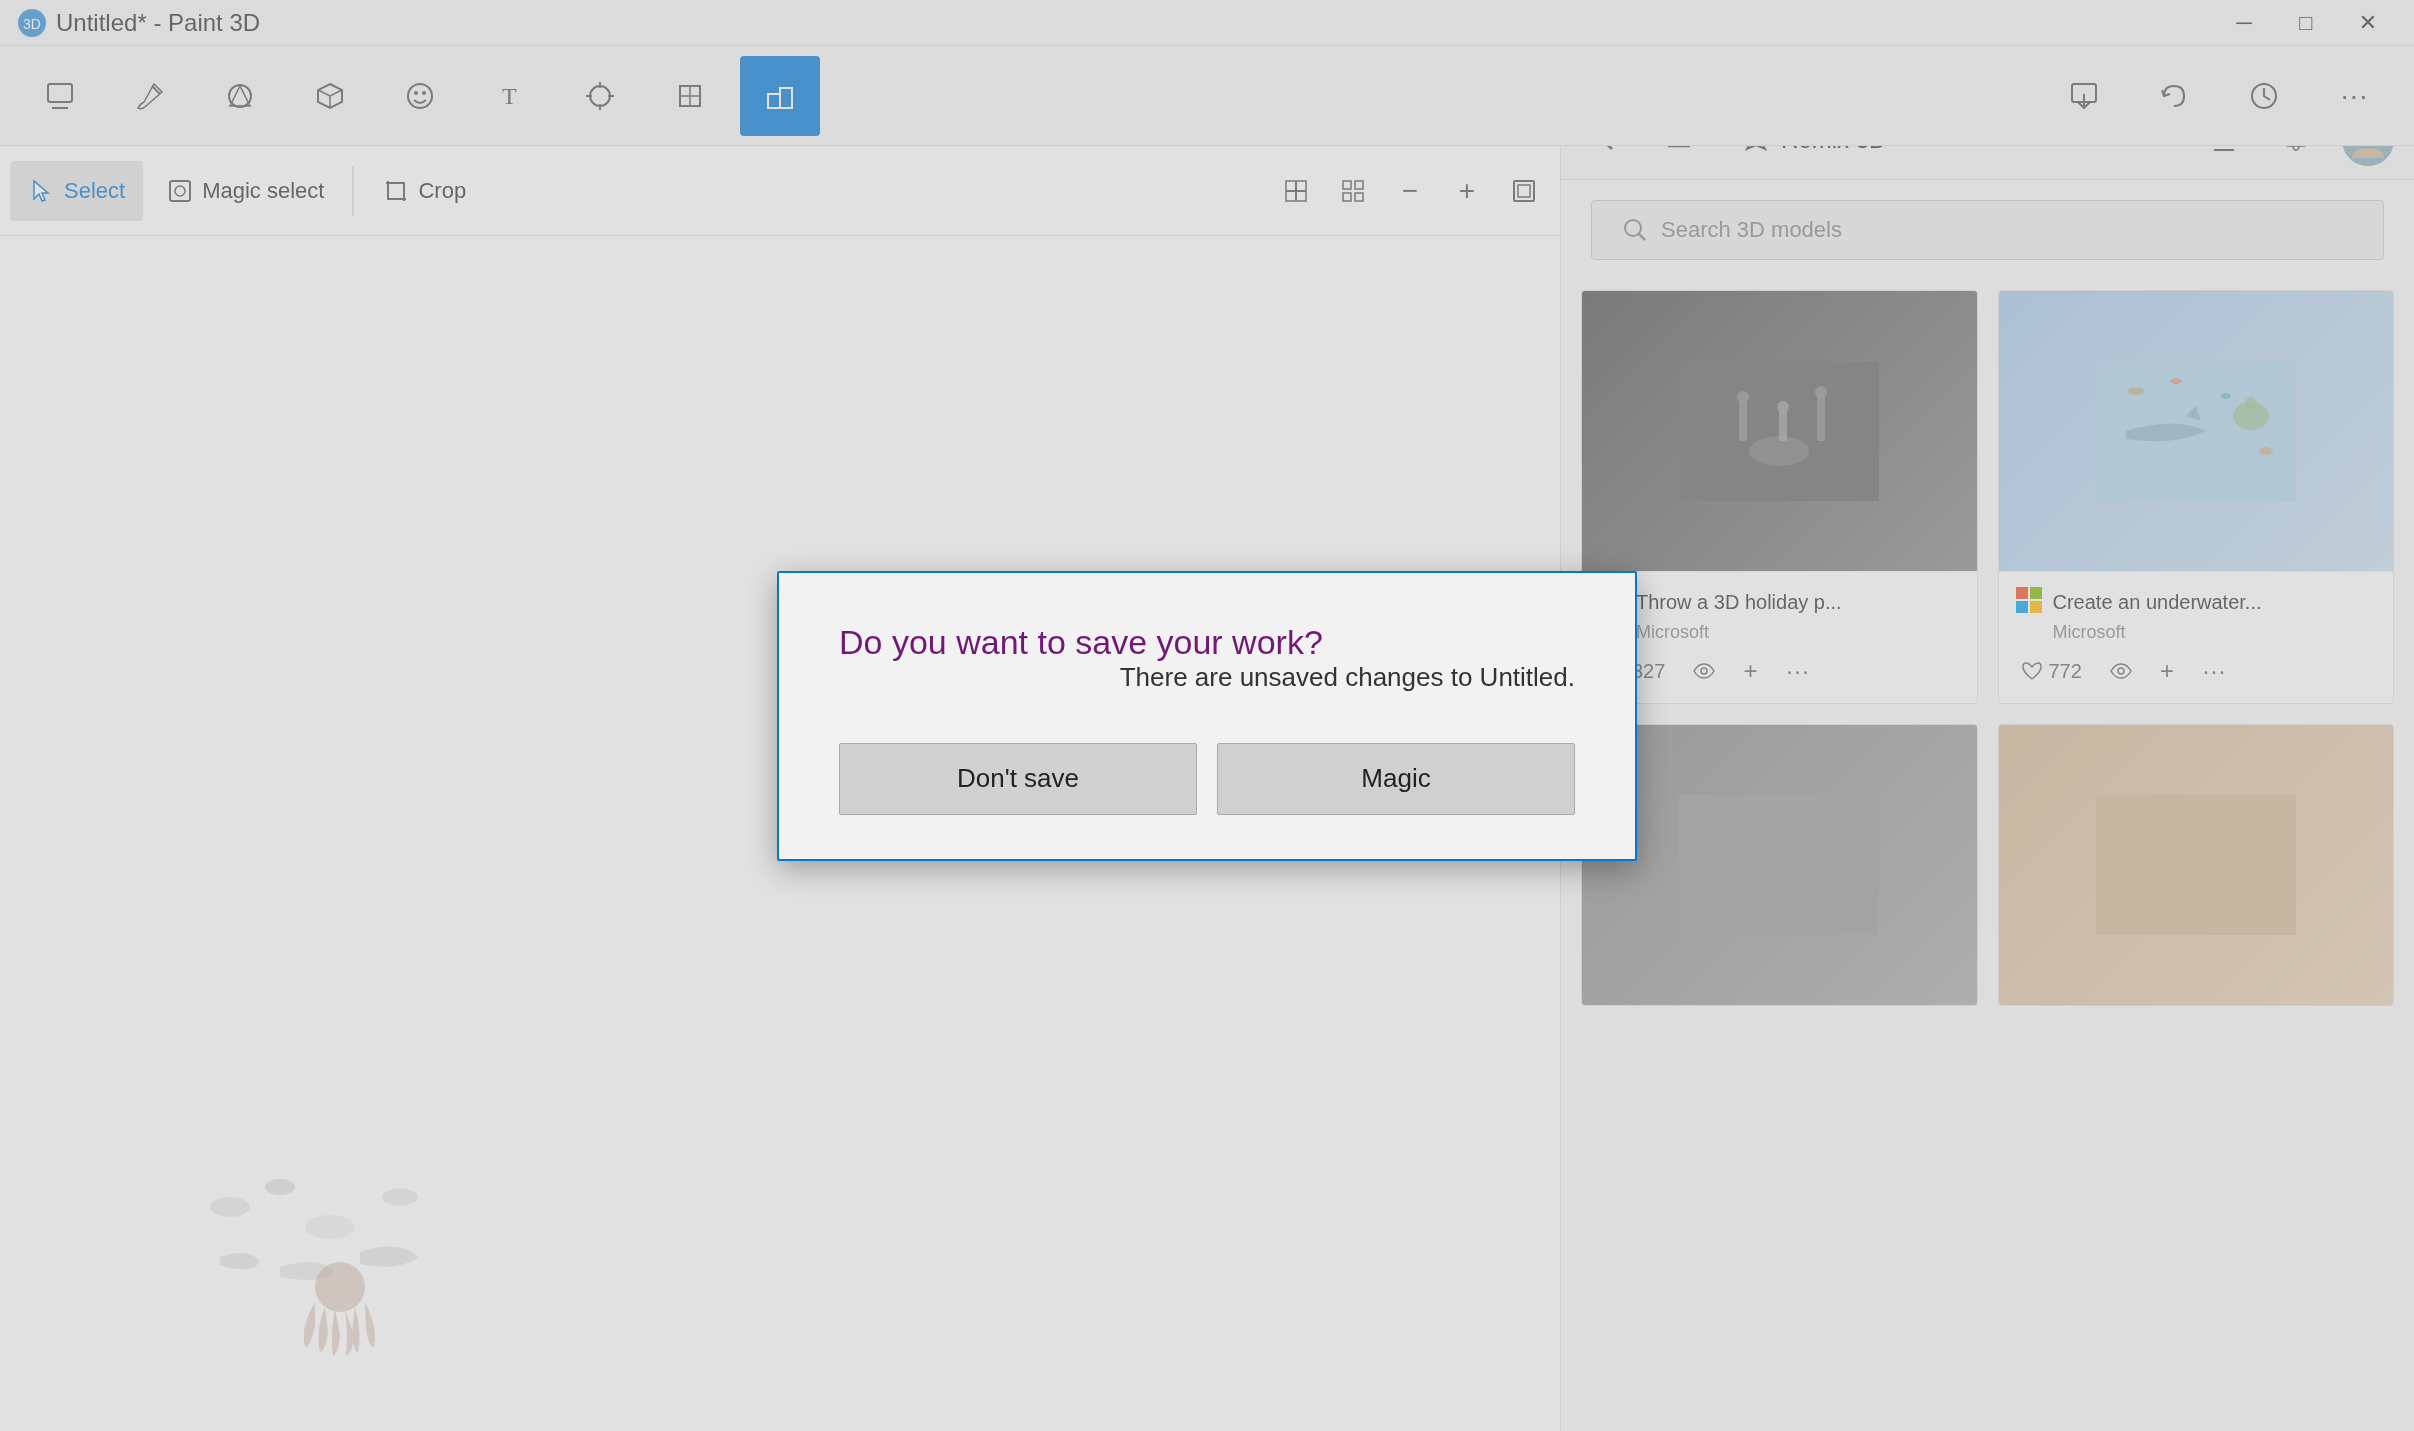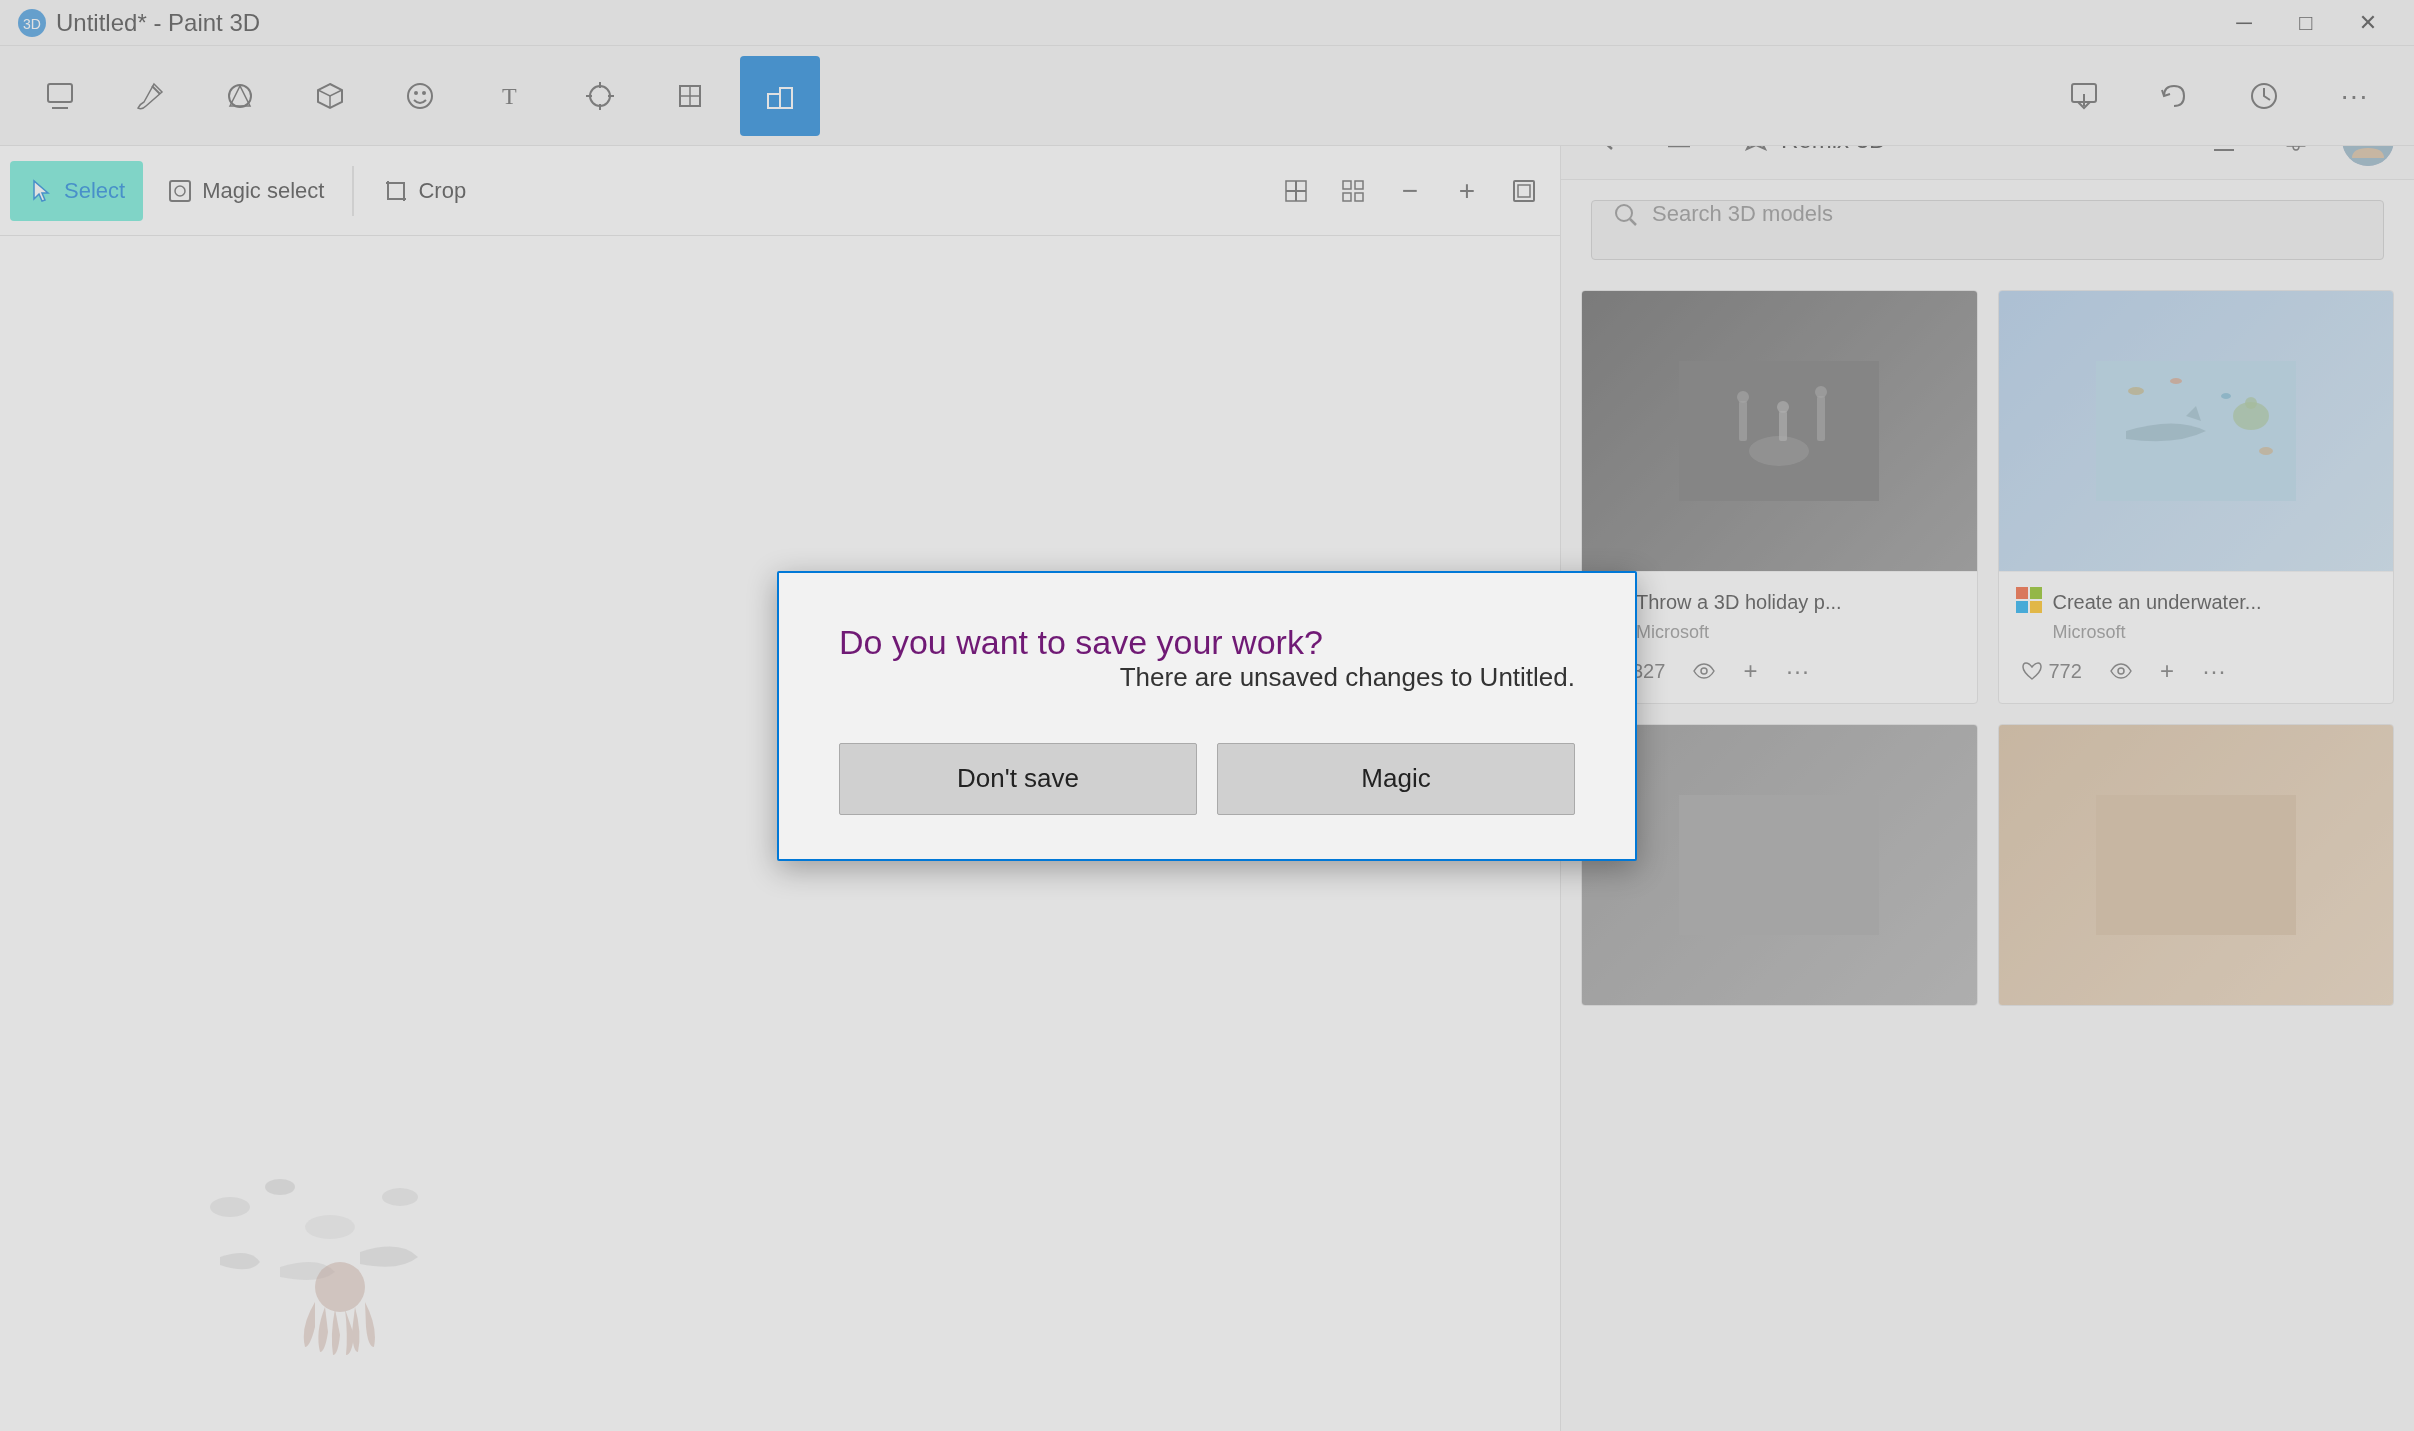--- a/index.html
+++ b/index.html
@@ -106,21 +106,21 @@
       padding: 10px 18px;
       height: 60px;
       cursor: pointer;
       border-radius: 4px;
       border: none;
       background: none;
       font-size: 22px;
       color: #333;
       white-space: nowrap;
     }
-    .sec-btn.active { background: #5eead4; color: #0078d7; }
+    .sec-btn.active { background: #e5e5e5; color: #0078d7; }
     .sec-btn svg { width: 28px; height: 28px; }
     .sec-separator {
       width: 2px;
       height: 50px;
       background: #e0e0e0;
       margin: 0 5px;
     }
     .sec-btn-small {
       display: flex;
       align-items: center;
@@ -250,22 +250,22 @@
       padding: 20px 30px;
       background: #f9f9f9;
     }
     .search-bar {
       width: 100%;
       height: 60px;
       background: #eeeeee;
       border: 1px solid #ccc;
       border-radius: 4px;
       display: flex;
-      align-items: flex-start;
-      padding: 0 20px;
+      align-items: center;
+      padding: 0 29px;
       gap: 12px;
       cursor: text;
     }
     .search-input-text {
       font-size: 22px;
       color: #888;
     }
 
     
     .models-grid {

